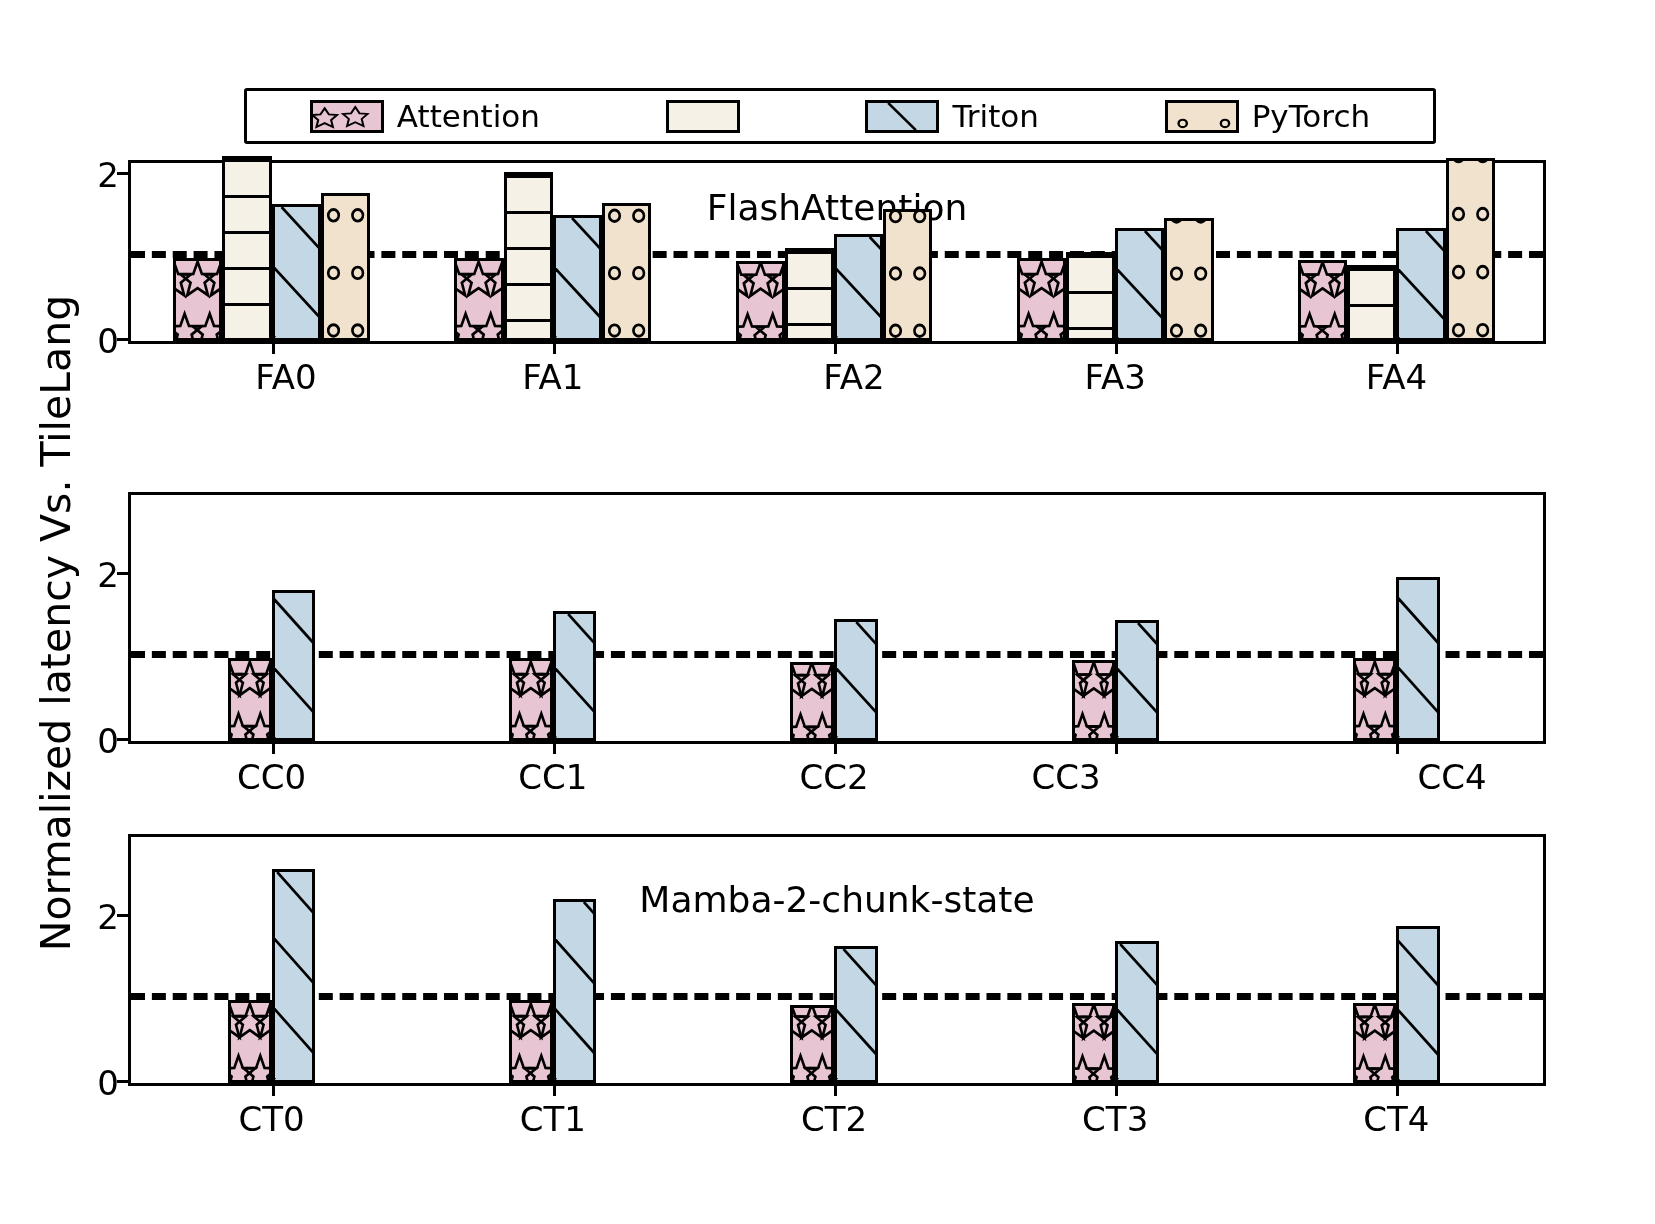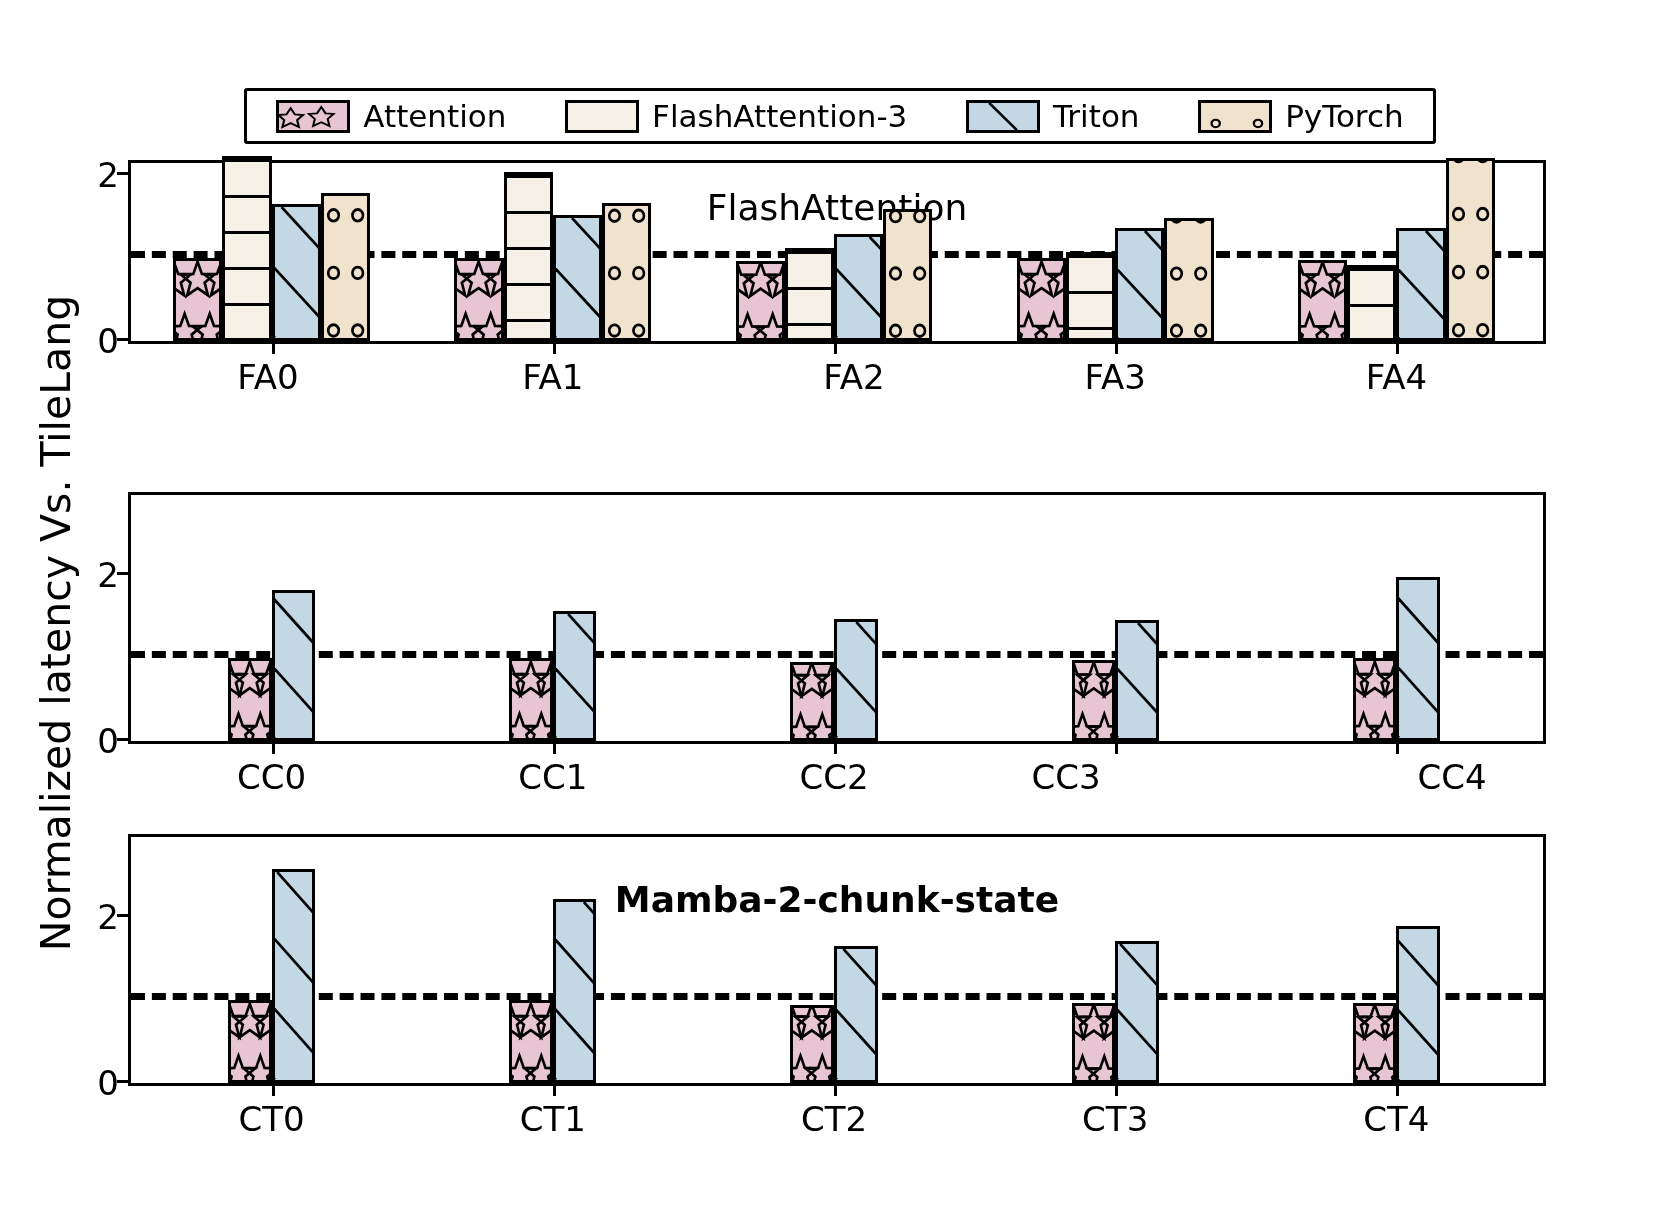--- a/index.html
+++ b/index.html
@@ -33,21 +33,21 @@
   #panel0{top:160px;height:184px;}
   #panel1{top:492px;height:252px;}
   #panel2{top:834px;height:252px;}
 
   .panel-title{
     position:absolute;left:0;width:100%;text-align:center;top:26px;
     font-size:36px;pointer-events:none;
   }
   #panel0 .panel-title{top:24px;}
   #panel1 .panel-title{top:42px;}
-  #panel2 .panel-title{top:42px;font-weight:bold;}
+  #panel2 .panel-title{top:42px;}
 
   .plotarea{position:absolute;left:0;right:0;top:0;bottom:0;}
 
   .hline{
     position:absolute;left:0;width:100%;height:0;
     border-top:7px dashed #000;
   }
 
   .bar{
     position:absolute;bottom:0;border:3px solid #000;box-sizing:border-box;
@@ -107,21 +107,20 @@
               <path d="M46 5 l4.6 7.6 8.8 .8 -6.4 6.1 1.9 8.6 -8.9 -4.7 -8.9 4.7 1.9 -8.6 -6.4 -6.1 8.8 -.8z"></path>
             </g>
           </svg>
         </span>
       </span>
       <span class="legend-label">Attention</span>
     </div>
 
     <div class="legend-entry">
       <span class="swatch fill-fa3"></span>
-      <span class="legend-label">FlashAttention-3</span>
     </div>
 
     <div class="legend-entry">
       <span class="swatch fill-triton">
         <span class="stars">
           <svg viewBox="0 0 74 33" preserveAspectRatio="none">
             <line x1="22" y1="0" x2="52" y2="33" stroke="#000" stroke-width="3"></line>
           </svg>
         </span>
       </span>
@@ -180,21 +179,21 @@
               <circle cx="10.826199999999998" cy="140.13793103448276" r="6" fill="none" stroke="#000" stroke-width="3"></circle>
               <circle cx="38.383799999999994" cy="140.13793103448276" r="6" fill="none" stroke="#000" stroke-width="3"></circle>
               <circle cx="10.826199999999998" cy="80.13793103448276" r="6" fill="none" stroke="#000" stroke-width="3"></circle>
               <circle cx="38.383799999999994" cy="80.13793103448276" r="6" fill="none" stroke="#000" stroke-width="3"></circle>
               <circle cx="10.826199999999998" cy="20.13793103448276" r="6" fill="none" stroke="#000" stroke-width="3"></circle>
               <circle cx="38.383799999999994" cy="20.13793103448276" r="6" fill="none" stroke="#000" stroke-width="3"></circle>
             </svg>
           </div>
         </div>
         <div class="xtickmark" style="left: 140.6px;"></div>
-        <div class="xtick" style="left: 137px; text-align: right;">FA0</div>
+        <div class="xtick" style="left: 155px; text-align: right;">FA0</div>
         <div class="bar fill-tilelang" style="left: 323.38px; width: 49.21px; height: 82.7586px;">
           <div class="stars">
             <svg viewBox="0 0 49.209999999999994 82.75862068965517" preserveAspectRatio="none">
               <path d="M9.8 56.8 L14.8 70.0 L28.9 70.6 L17.8 79.4 L21.6 92.9 L9.8 85.2 L-1.9 92.9 L1.9 79.4 L-9.2 70.6 L4.9 70.0 Z" fill="none" stroke="#000" stroke-width="3"></path>
               <path d="M38.4 56.8 L43.3 70.0 L57.4 70.6 L46.4 79.4 L50.1 92.9 L38.4 85.2 L26.6 92.9 L30.4 79.4 L19.4 70.6 L33.4 70.0 Z" fill="none" stroke="#000" stroke-width="3"></path>
               <path d="M24.6 0.8 L29.5 14.0 L43.6 14.6 L32.6 23.4 L36.4 36.9 L24.6 29.2 L12.8 36.9 L16.6 23.4 L5.6 14.6 L19.7 14.0 Z" fill="none" stroke="#000" stroke-width="3"></path>
               <path d="M51.7 0.8 L56.6 14.0 L70.7 14.6 L59.7 23.4 L63.4 36.9 L51.7 29.2 L39.9 36.9 L43.7 23.4 L32.6 14.6 L46.7 14.0 Z" fill="none" stroke="#000" stroke-width="3"></path>
               <path d="M-2.5 0.8 L2.5 14.0 L16.6 14.6 L5.5 23.4 L9.3 36.9 L-2.5 29.2 L-14.2 36.9 L-10.4 23.4 L-21.5 14.6 L-7.4 14.0 Z" fill="none" stroke="#000" stroke-width="3"></path>
             </svg>
           </div>

